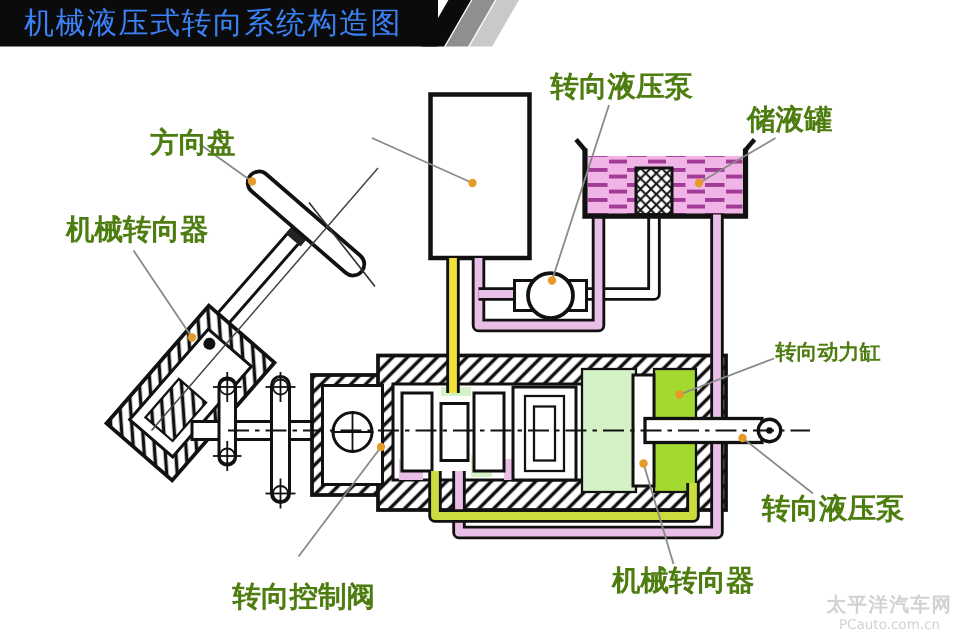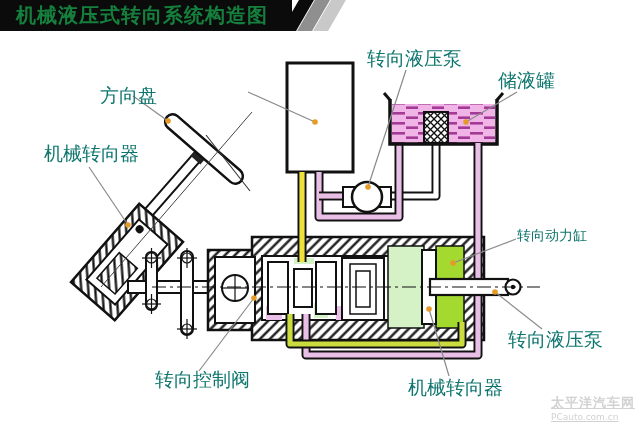--- a/index.html
+++ b/index.html
@@ -4,39 +4,38 @@
 <style>
   html,body{margin:0;padding:0;background:#ffffff;}
   #stage{
     position:relative;width:640px;height:427px;background:#ffffff;overflow:hidden;
     font-family:"DejaVu Sans","Liberation Sans",sans-serif;
   }
   
   .titlebar{position:absolute;left:0;top:0;width:292px;height:31px;background:#0b0b0b;}
   .title-text{
     position:absolute;left:16px;top:0;height:36px;line-height:31px;
-    color:#15803d;font-size:20px;font-weight:bold;letter-spacing:1px;white-space:nowrap;
+    color:#3b82f6;font-size:20px;font-weight:normal;letter-spacing:1px;white-space:nowrap;
   }
   .slash{position:absolute;top:0;height:31px;width:15px;}
   .slash.k1{left:290px;background:#0b0b0b;transform:skewX(-30deg);}
   .slash.k2{left:306px;background:#8f8f8f;transform:skewX(-30deg);}
   .slash.k3{left:322px;background:#c9c9c9;transform:skewX(-30deg);}
   
   svg.diagram{position:absolute;left:0;top:0;}
   
   .lbl{
-    position:absolute;color:#0f766e;font-size:19px;font-weight:400;
+    position:absolute;color:#4d7c0f;font-size:19px;font-weight:700;
     letter-spacing:0px;white-space:nowrap;line-height:1.1;
   }
   .lbl.small{font-size:14px;}
   
   .watermark{
-    position:absolute;right:5px;bottom:5px;text-align:left;color:#d2d2d2;
+    position:absolute;right:5px;bottom:5px;text-align:center;color:#d2d2d2;
     user-select:none;
-    text-decoration:underline;
   }
   .watermark .wm1{font-size:13px;font-weight:bold;letter-spacing:1px;}
   .watermark .wm2{font-size:9px;}
 </style>
 </head>
 <body>
 
 <div id="stage">
 
   <svg class="diagram" width="640" height="427" viewBox="0 0 640 427">
@@ -193,21 +192,21 @@
       <circle cx="429" cy="309" r="2.8"></circle>
     </g>
   </svg>
 
   <div class="lbl" style="left:100px;top:85px">方向盘</div>
   <div class="lbl" style="left:367px;top:48px">转向液压泵</div>
   <div class="lbl" style="left:498px;top:70px">储液罐</div>
   <div class="lbl" style="left:44px;top:143px">机械转向器</div>
   <div class="lbl small" style="left:517px;top:228px">转向动力缸</div>
   <div class="lbl" style="left:508px;top:329px">转向液压泵</div>
-  <div class="lbl" style="left:155px;top:369px">转向控制阀</div>
+  <div class="lbl" style="left:155px;top:388px">转向控制阀</div>
   <div class="lbl" style="left:408px;top:377px">机械转向器</div>
 
   <div class="titlebar">
     <div class="title-text">机械液压式转向系统构造图</div>
   </div>
   <div class="slash k1"></div>
   <div class="slash k2"></div>
   <div class="slash k3"></div>
 
   <div class="watermark">

